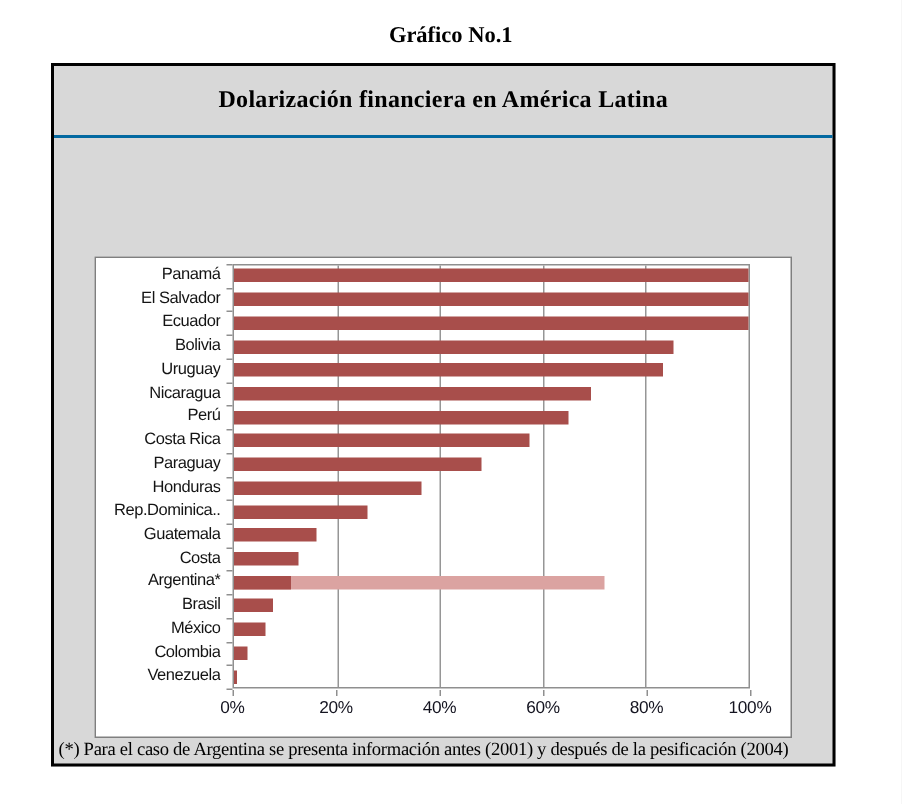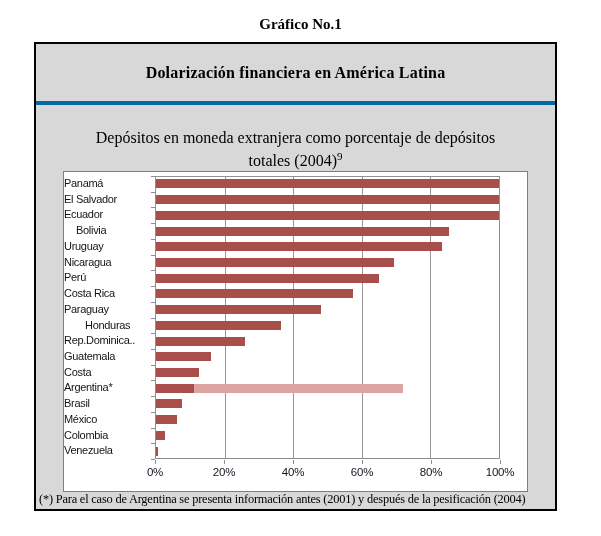--- a/index.html
+++ b/index.html
@@ -10,41 +10,42 @@
     position:absolute; top:16px; left:0; width:601px;
     text-align:center; font-weight:bold; font-size:15px;
   }
 
   .outer-box {
     position:absolute; left:34px; top:42px; width:523px; height:469px;
     border:2px solid #000; background:#d8d8d8;
   }
 
   .header-strip {
-    height:61px; border-bottom:4px solid #0369a1;
+    height:48px; border-bottom:2px solid #0369a1;
     display:flex; align-items:center; justify-content:center;
     font-weight:bold; font-size:16px; letter-spacing:0.2px;
   }
 
   .subtitle {
     margin-top:23px; text-align:center;
     font-size:16px; line-height:19px;
   }
   .subtitle sup { font-size:11px; }
 
   .chart-panel {
     position:absolute; left:27px; top:127px; width:465px; height:321px;
     background:#ffffff; border:1px solid #7f7f7f;
   }
 
   .labels-col {
     position:absolute; left:0; top:4px; width:87px; height:283px;
   }
   .cat-label {
     position:absolute; right:4px; left:0;
+    text-align:right;
     font-family:"Liberation Sans", sans-serif;
     font-size:11px; letter-spacing:-0.3px; color:#141414;
     white-space:nowrap; overflow:hidden;
   }
 
   .plot-area {
     position:absolute; left:91px; top:4px; width:345px; height:283px;
     border:1px solid #8f8f8f; background:#ffffff;
   }
   .gridline {
@@ -76,24 +77,20 @@
 <body>
 
 <div class="fig-title">Gráfico No.1</div>
 
 <div class="outer-box">
 
   <div class="header-strip">
     <span>Dolarización financiera en América Latina</span>
   </div>
 
-  <div class="subtitle">
-    <span>Depósitos en moneda extranjera como porcentaje de depósitos</span><br>
-    <span>totales (2004)</span><sup>9</sup>
-  </div>
 
   <div class="chart-panel">
     <div class="labels-col">
         <div class="cat-label" style="top: 0px; height: 15.7222px; line-height: 15.7222px;">Panamá</div>
         <div class="cat-label" style="top: 15.7222px; height: 15.7222px; line-height: 15.7222px;">El Salvador</div>
         <div class="cat-label" style="top: 31.4444px; height: 15.7222px; line-height: 15.7222px;">Ecuador</div>
         <div class="cat-label" style="top: 47.1667px; height: 15.7222px; line-height: 15.7222px; margin-left: 12px;">Bolivia</div>
         <div class="cat-label" style="top: 62.8889px; height: 15.7222px; line-height: 15.7222px;">Uruguay</div>
         <div class="cat-label" style="top: 78.6111px; height: 15.7222px; line-height: 15.7222px;">Nicaragua</div>
         <div class="cat-label" style="top: 94.3333px; height: 15.7222px; line-height: 15.7222px;">Perú</div>

